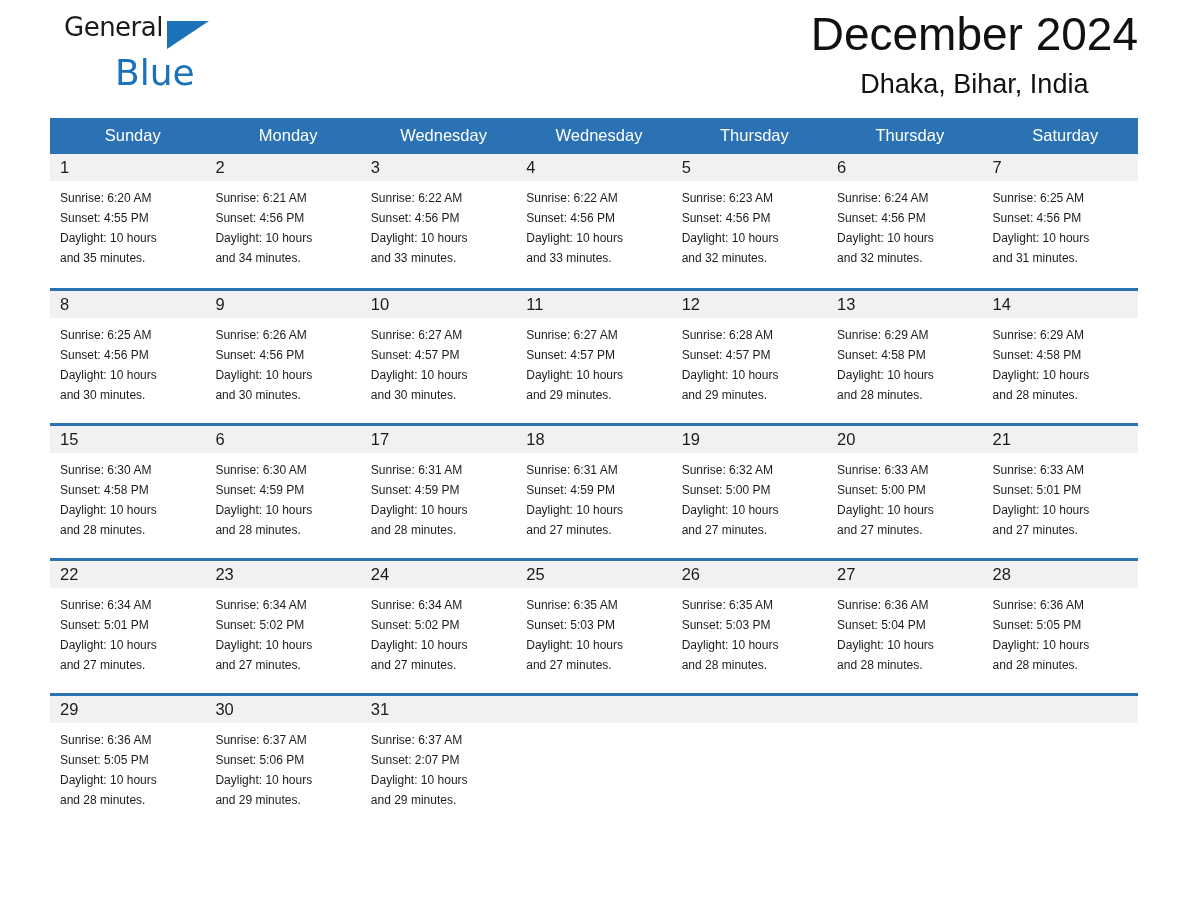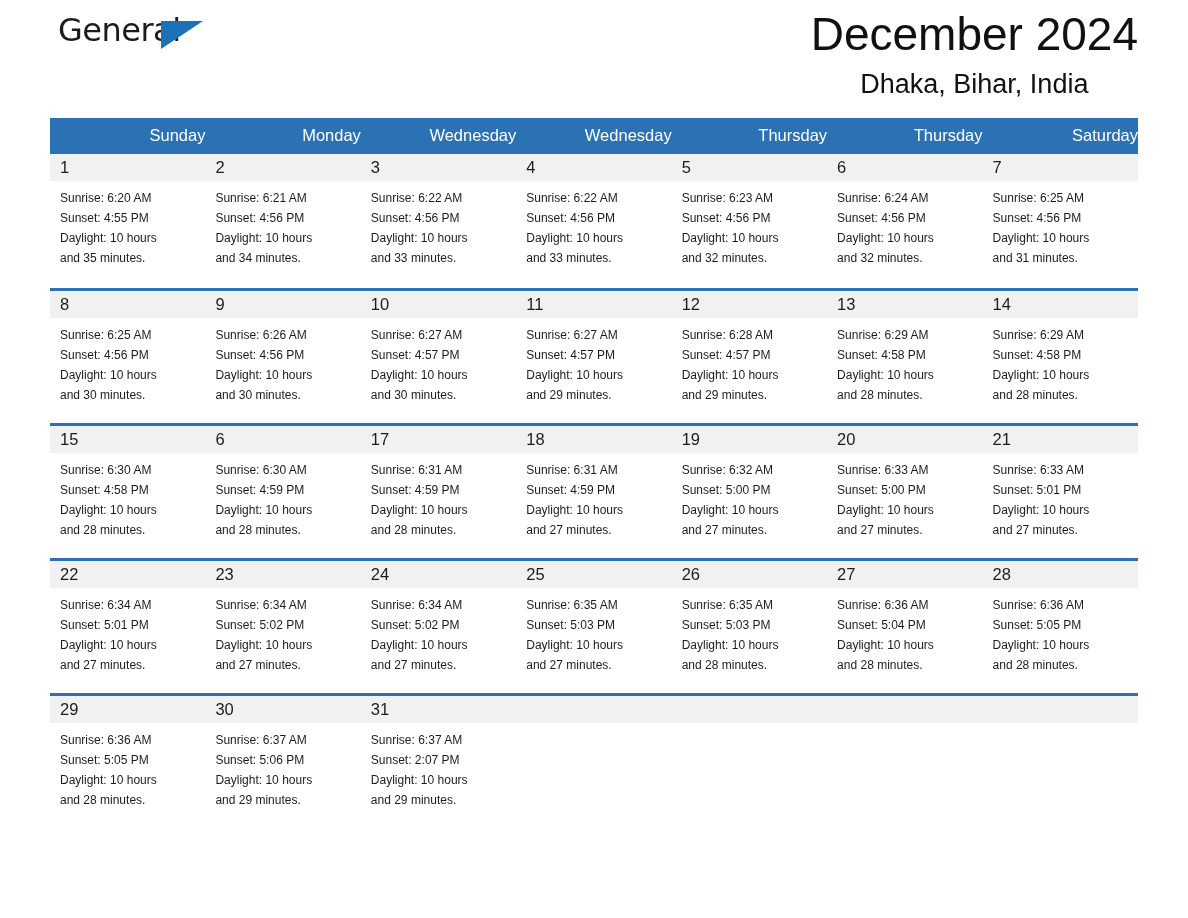--- a/index.html
+++ b/index.html
@@ -33,26 +33,27 @@
     left: 8px;
     top: 14px;
     width: 260px;
     height: 86px;
     line-height: 1;
     user-select: none;
   }
   .brand-row1 {
     position: relative;
     display: block;
-    font-size: 32px;
+    font-size: 26px;
     letter-spacing: -0.5px;
     color: #1b1b1b;
     font-family: "DejaVu Sans", sans-serif;
     font-weight: 400;
     height: 40px;
+    margin-left: 6px;
   }
   .brand-tri {
     position: absolute;
     left: 103px;
     top: 7px;
     width: 0;
     height: 0;
     border-left: 42px solid #1b72b8;
     border-bottom: 28px solid transparent;
   }
@@ -96,21 +97,21 @@
   table.cal {
     width: 1088px;
     border-collapse: collapse;
     table-layout: fixed;
   }
   table.cal th {
     background: #2b72b4;
     color: #ffffff;
     font-weight: 400;
     font-size: 16.5px;
-    text-align: right;
+    text-align: center;
     padding: 8px 0 9px 10px;
     height: 36px;
     border: none;
   }
   td.daycell {
     vertical-align: top;
     padding: 0;
     border: none;
     height: 135px;
     width: 155.4px;
@@ -143,20 +144,21 @@
 </style>
 </head>
 <body>
 
 <div class="page">
 
   <div class="topbar">
 
     <div class="brand">
       <span class="brand-row1"><span>General</span><span class="brand-tri"></span></span>
+      <span class="brand-row2">Blue</span>
     </div>
 
     <div class="title-block">
       <div class="month-title">December 2024</div>
       <div class="location-title">Dhaka, Bihar, India</div>
     </div>
 
   </div>
 
   <div class="calendar">

